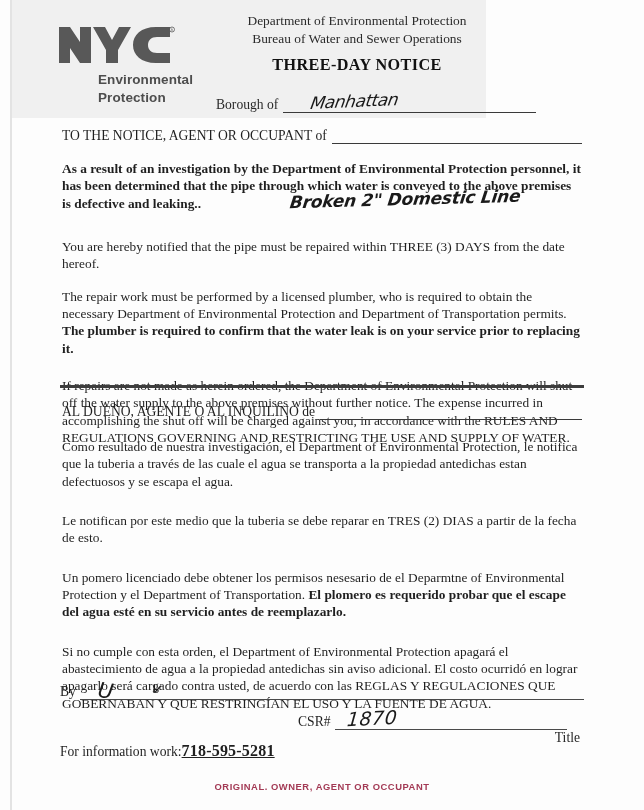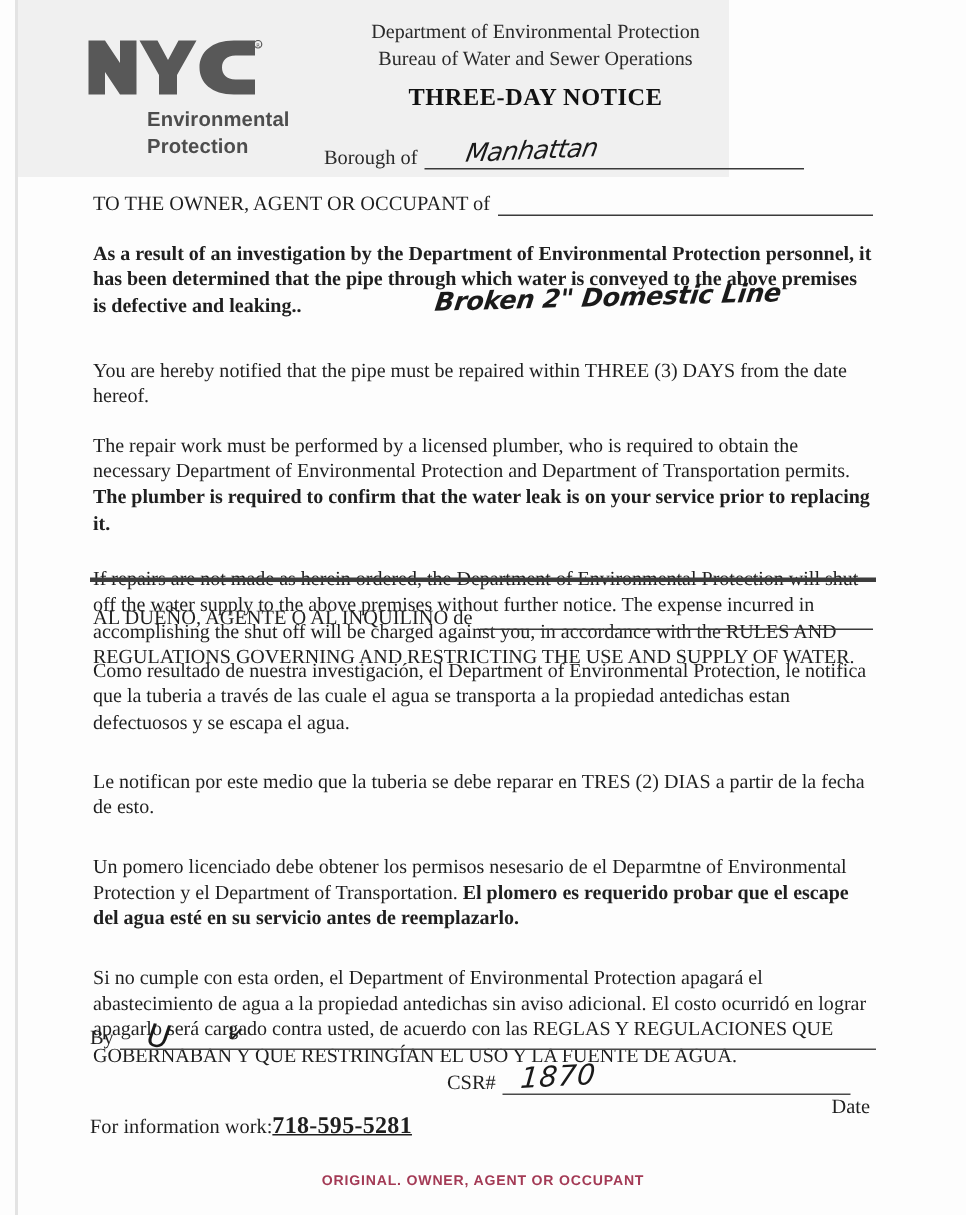--- a/index.html
+++ b/index.html
@@ -280,21 +280,21 @@
       <span class="borough-label">Borough of</span>
       <span class="borough-line">
         <span class="hand hand-borough">Manhattan</span>
       </span>
     </div>
   </div>
 
   <div class="body-en">
 
     <div class="addressee">
-      <span class="lbl">TO THE OWNER, AGENT OR OCCUPANT of</span>
+      <span class="lbl">TO THE NOTICE, AGENT OR OCCUPANT of</span>
       <span class="rule"></span>
     </div>
 
     <p class="para para-with-note">
       <span>As a result of an investigation by the Department of Environmental Protection personnel, it has been determined that the pipe through which water is conveyed to the above premises is defective and leaking..</span>
       <span class="hand hand-note">Broken 2" Domestic Line</span>
     </p>
 
     <p class="para" style="margin-top:26px;">You are hereby notified that the pipe must be repaired within THREE (3) DAYS from the date hereof.</p>
 
@@ -338,21 +338,21 @@
     </div>
 
     <div class="sig-row" style="margin-top:14px;flex-direction:column;">
       <span class="sig-cell cell-csr">
         <span class="lbl">CSR#</span>
         <span class="rule">
           <span class="hand hand-csr">1870</span>
         </span>
       </span>
       <span class="sig-cell cell-title">
-        <span class="lbl">Date</span>
+        <span class="lbl">Title</span>
         <span class="rule">
           <span class="hand hand-title">Investigator</span>
         </span>
       </span>
     </div>
   </div>
 
   <div class="info-call">
     <span>For information work:</span><span class="phone">718-595-5281</span>
   </div>

